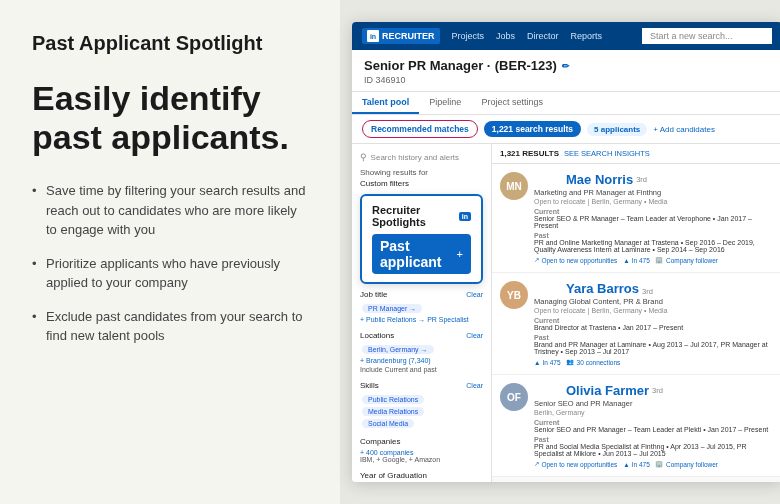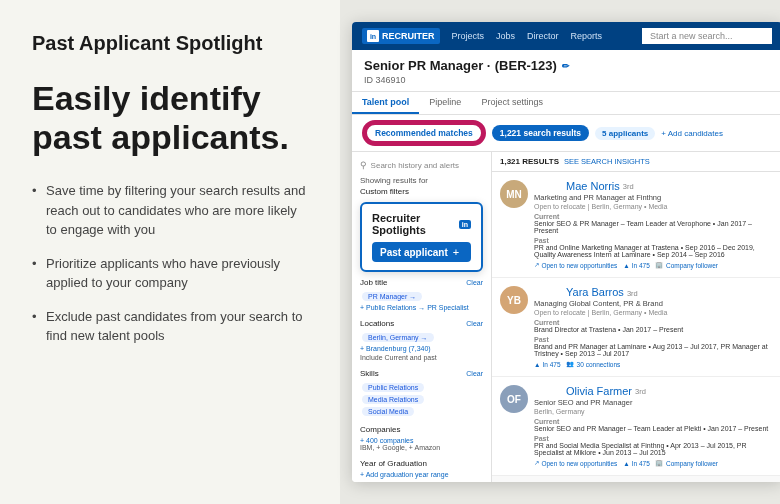--- a/index.html
+++ b/index.html
@@ -193,21 +193,21 @@
       align-items: center;
       gap: 6px;
       padding: 5px 10px;
       background: #fff;
       border-bottom: 1px solid #e0e0e0;
       flex-shrink: 0;
     }
 
     .btn-rec {
       background: #fff;
-      border: 5px solid #be185d;
+      border: 1px solid #be185d;
       color: #0a66c2;
       border-radius: 14px;
       padding: 3px 8px;
       font-size: 8.5px;
       font-weight: 600;
       cursor: pointer;
     }
 
     .btn-primary {
       background: #0a66c2;
@@ -299,21 +299,21 @@
       display: flex;
       align-items: center;
       gap: 5px;
       padding: 4px 8px;
       background: #0a66c2;
       border-radius: 4px;
       cursor: pointer;
     }
 
     .spotlight-option-text {
-      font-size: 10px;
+      font-size: 14px;
       color: #fff;
       font-weight: 600;
     }
 
     .plus-icon {
       color: #fff;
       font-size: 11px;
       font-weight: 300;
     }
 
@@ -388,22 +388,22 @@
       font-size: 10px;
       font-weight: 700;
       color: #fff;
     }
 
     .candidate-info {
       flex: 1;
     }
 
     .candidate-name {
-      font-size: 11px;
-      font-weight: 400;
+      font-size: 13px;
+      font-weight: 700;
       color: #0a66c2;
       padding-left: 32px;
     }
 
     .candidate-degree {
       font-size: 7.5px;
       color: #888;
     }
 
     .candidate-headline {

